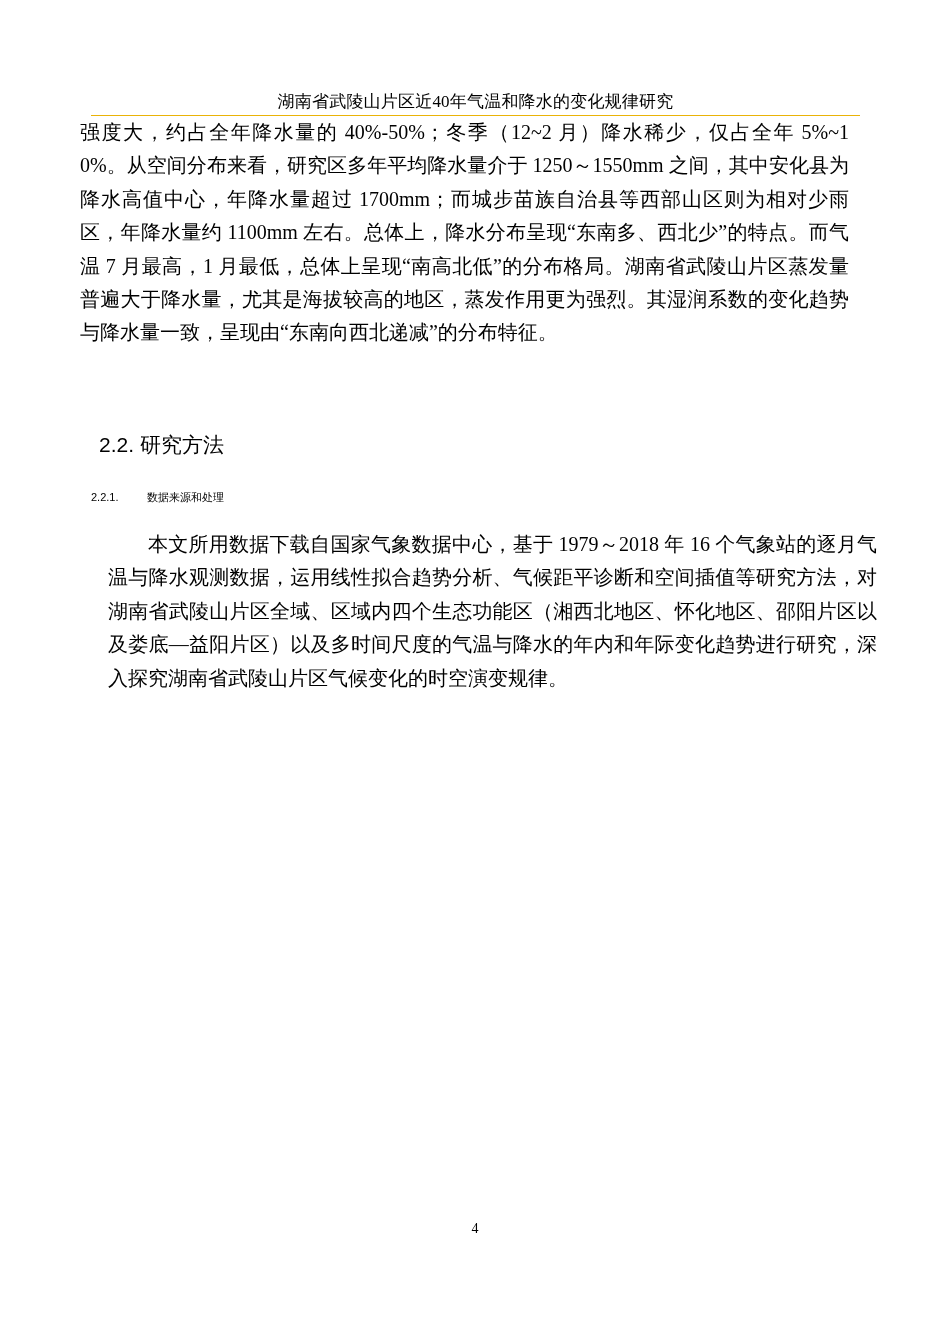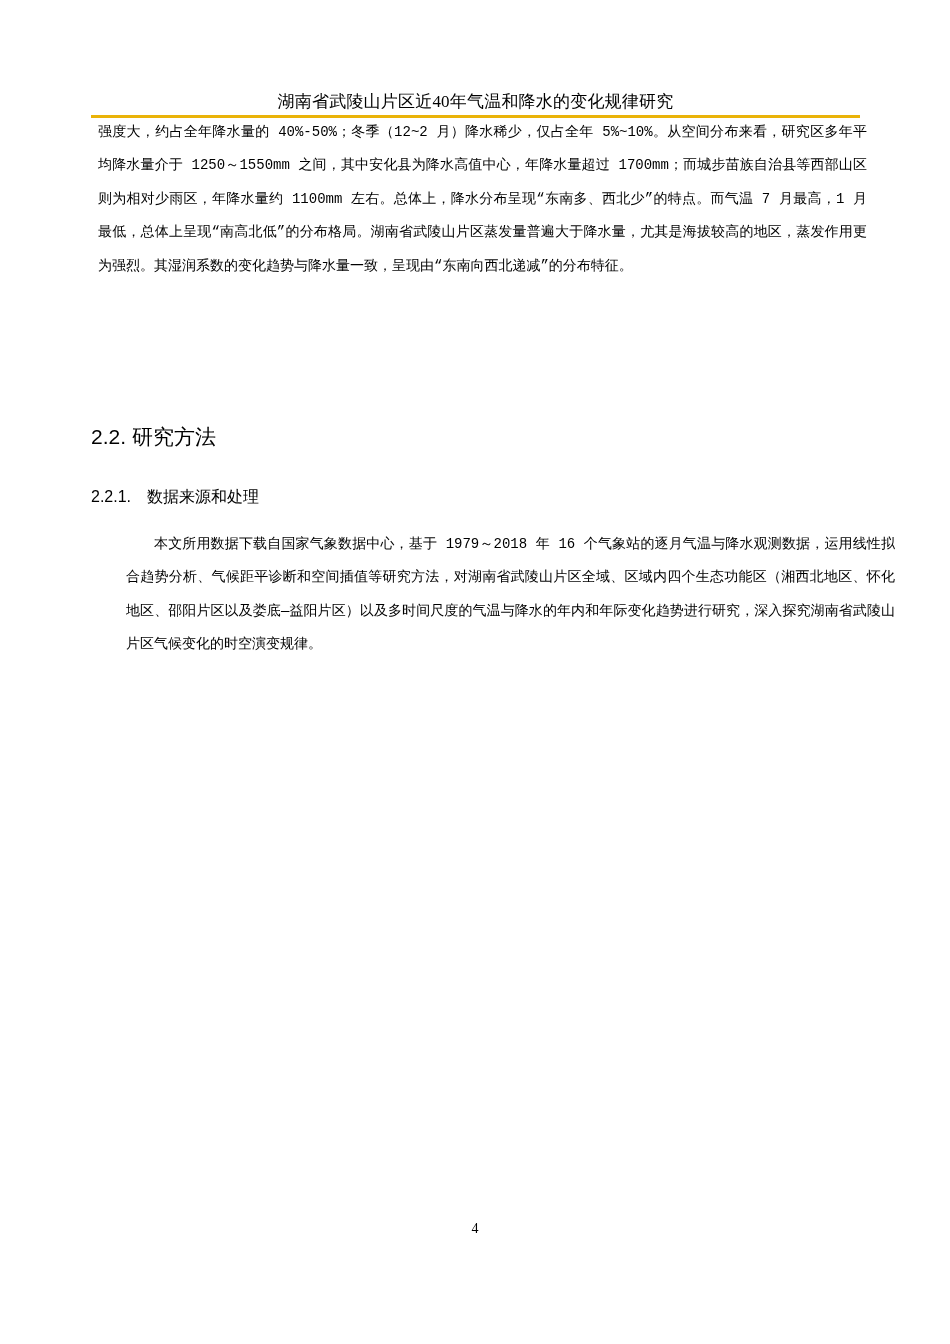--- a/index.html
+++ b/index.html
@@ -21,57 +21,56 @@
       width: 950px;
       height: 1344px;
       background: #ffffff;
     }
     .running-header {
       position: absolute;
       left: 91px;
       top: 90px;
       width: 769px;
       height: 25px;
-      border-bottom: 3px solid #eab308;
+      border-bottom: 1px solid #eab308;
       text-align: center;
       font-size: 17px;
       line-height: 24px;
       letter-spacing: 0.2px;
     }
     .body-block {
       position: absolute;
-      left: 98px;
+      left: 80px;
       width: 769px;
-      font-size: 14px;
+      font-size: 20px;
       line-height: 33.4px;
       text-align: justify;
       text-justify: inter-character;
       word-break: break-all;
-      font-family: Liberation Mono, monospace;
     }
     .body-block p {
       margin: 0;
     }
     .indent {
       text-indent: 2em;
     }
     .section-heading {
       position: absolute;
       left: 91px;
       font-family: "Liberation Sans", "DejaVu Sans", sans-serif;
       font-size: 21px;
       line-height: 26px;
-      margin: 0;
+      margin: 8px;
       font-weight: normal;
     }
     .subsection-heading {
       position: absolute;
       left: 91px;
       font-family: "Liberation Sans", "DejaVu Sans", sans-serif;
-      font-size: 16px;
+      font-size: 11px;
       line-height: 22px;
       margin: 0;
       font-weight: normal;
     }
     .subsection-heading .num {
       display: inline-block;
       width: 56px;
     }
     .page-number {
       position: absolute;

